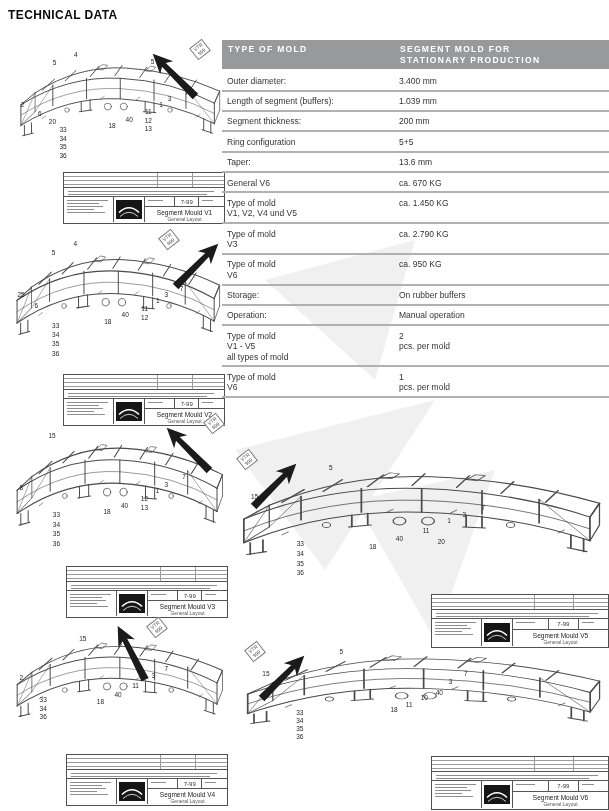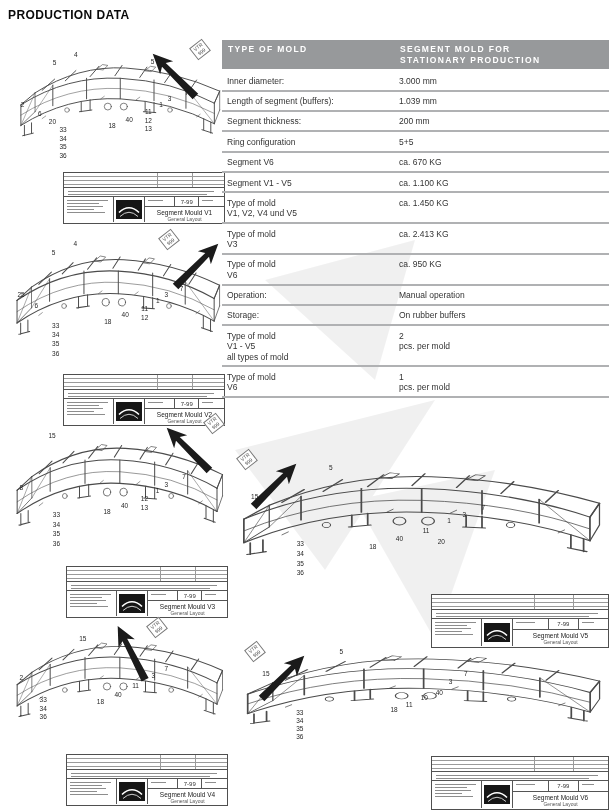--- a/index.html
+++ b/index.html
@@ -114,21 +114,21 @@
     <g id="logoArt">
       <rect width="26" height="19" fill="#161616"></rect>
       <path d="M3,12.5 Q13,3 23,12.5" fill="none" stroke="#fff" stroke-width="1.6"></path>
       <path d="M4,16.5 Q13,8 22,16.5" fill="none" stroke="#fff" stroke-width="0.8"></path>
     </g>
   </defs>
 </svg>
 
 <div class="page">
 
-  <div class="heading">PRODUCTION DATA</div>
+  <div class="heading">TECHNICAL DATA</div>
 
   <svg class="watermark" viewBox="0 0 290 400" preserveAspectRatio="none">
     <polygon points="60,40 210,0 170,140" fill="#000"></polygon>
     <polygon points="30,210 230,160 120,330" fill="#000"></polygon>
     <polygon points="150,260 290,230 230,400" fill="#000"></polygon>
   </svg>
 
   <table class="spec-table">
     <colgroup>
         <col class="c1">
@@ -136,65 +136,65 @@
       </colgroup>
     <thead>
       <tr>
         <th>TYPE OF MOLD</th>
         <th>SEGMENT MOLD FOR
 STATIONARY PRODUCTION</th>
       </tr>
     </thead>
     <tbody>
       <tr>
-          <td>Inner diameter:</td>
-          <td>3.000 mm</td>
+          <td>Outer diameter:</td>
+          <td>3.400 mm</td>
         </tr>
       <tr>
           <td>Length of segment (buffers):</td>
           <td>1.039 mm</td>
         </tr>
       <tr>
           <td>Segment thickness:</td>
           <td>200 mm</td>
         </tr>
       <tr>
           <td>Ring configuration</td>
           <td>5+5</td>
         </tr>
       <tr>
-          <td>Segment V6</td>
+          <td>Taper:</td>
+          <td>13.6 mm</td>
+        </tr>
+      <tr>
+          <td>General V6</td>
           <td>ca. 670 KG</td>
-        </tr>
-      <tr>
-          <td>Segment V1 - V5</td>
-          <td>ca. 1.100 KG</td>
         </tr>
       <tr>
           <td>Type of mold
 V1, V2, V4 und V5</td>
           <td>ca. 1.450 KG</td>
         </tr>
       <tr>
           <td>Type of mold
 V3</td>
-          <td>ca. 2.413 KG</td>
+          <td>ca. 2.790 KG</td>
         </tr>
       <tr>
           <td>Type of mold
 V6</td>
           <td>ca. 950 KG</td>
         </tr>
       <tr>
+          <td>Storage:</td>
+          <td>On rubber buffers</td>
+        </tr>
+      <tr>
           <td>Operation:</td>
           <td>Manual operation</td>
-        </tr>
-      <tr>
-          <td>Storage:</td>
-          <td>On rubber buffers</td>
         </tr>
       <tr>
           <td>Type of mold
 V1 - V5
 all types of mold</td>
           <td>2
 pcs. per mold</td>
         </tr>
       <tr>
           <td>Type of mold

